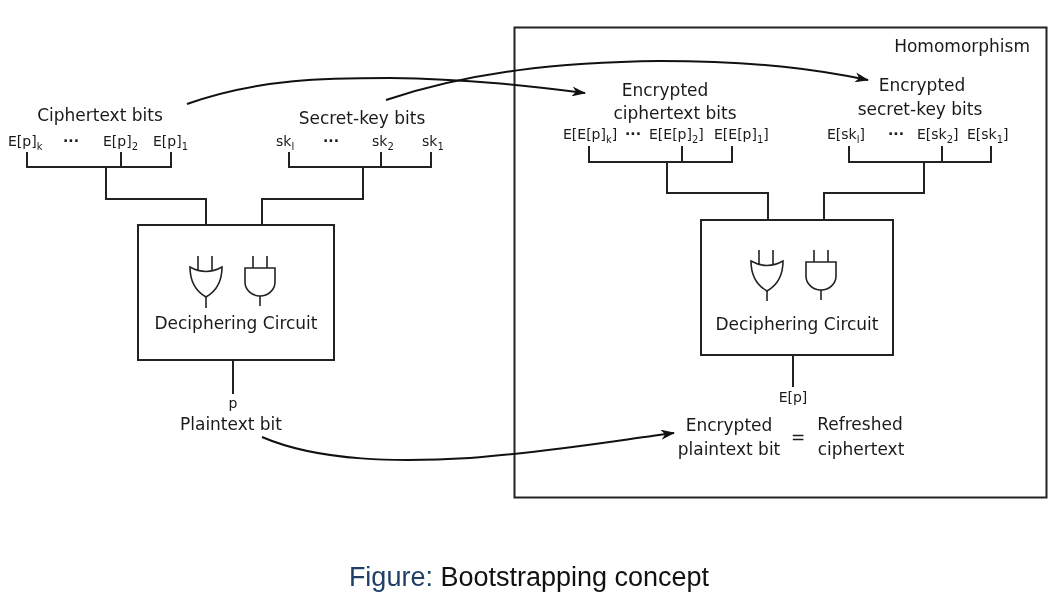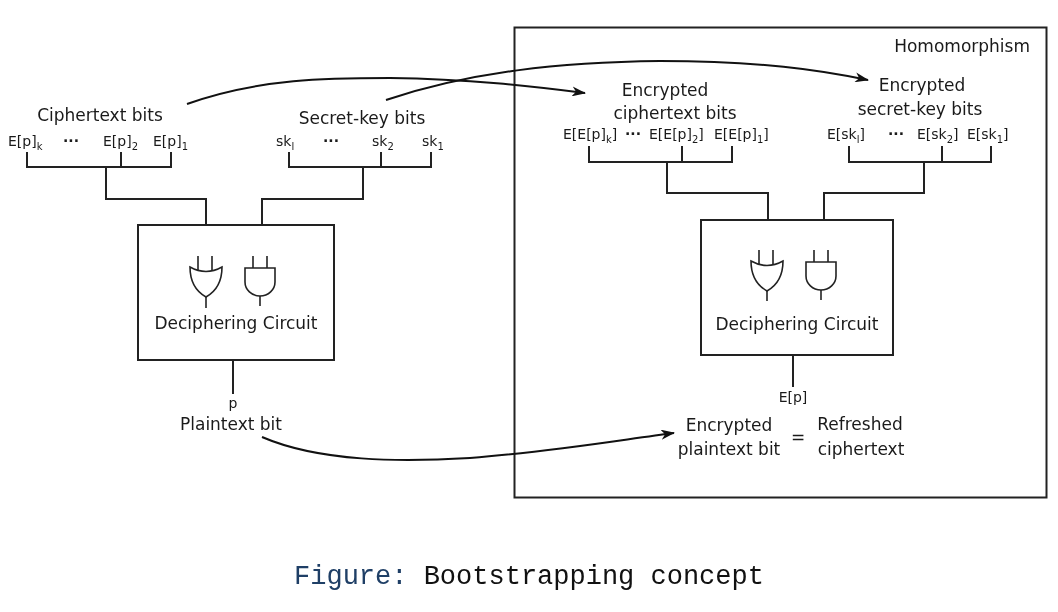--- a/index.html
+++ b/index.html
@@ -1,21 +1,21 @@
 <!DOCTYPE html>
 <html><head>
 <meta charset="utf-8">
 <style>
   html, body { margin:0; padding:0; background:#ffffff; }
   body { width:1058px; height:612px; position:relative; overflow:hidden;
          font-family:"DejaVu Sans", sans-serif; color:#1a1a1a; }
   #diagram { position:absolute; left:0; top:0; }
   .lbl { font-family:"DejaVu Sans", sans-serif; fill:#1a1a1a; }
   .caption { position:absolute; left:0; width:1058px; top:562px; text-align:center;
-             font-family:Liberation Mono, monospace; font-size:27px; color:#111; }
+             font-family:Liberation Sans, sans-serif; font-size:27px; color:#111; }
   .caption .prefix { color:#1f3f66; }
 </style>
 </head>
 <body>
 
 <svg id="diagram" width="1058" height="612" viewBox="0 0 1058 612">
   <defs>
     <marker id="arrowhead" markerWidth="14" markerHeight="10" refX="13" refY="5" orient="auto" markerUnits="userSpaceOnUse">
       <path d="M0,0 L14,5 L0,10 L4,5 Z" fill="#111"></path>
     </marker>

